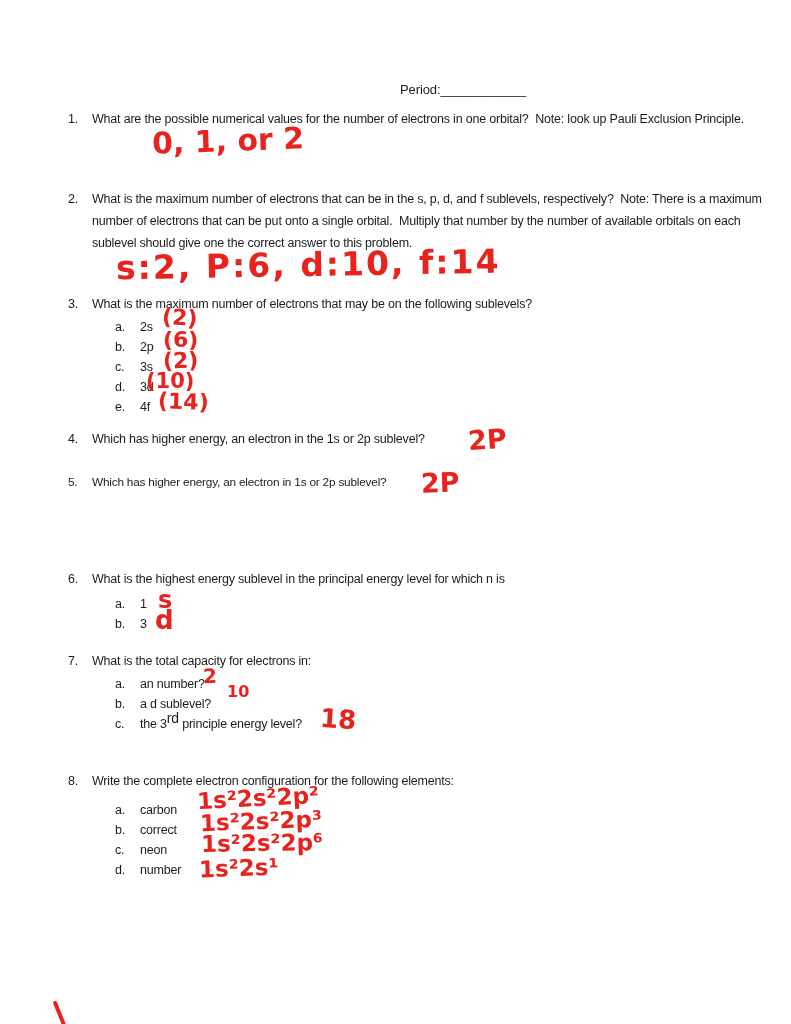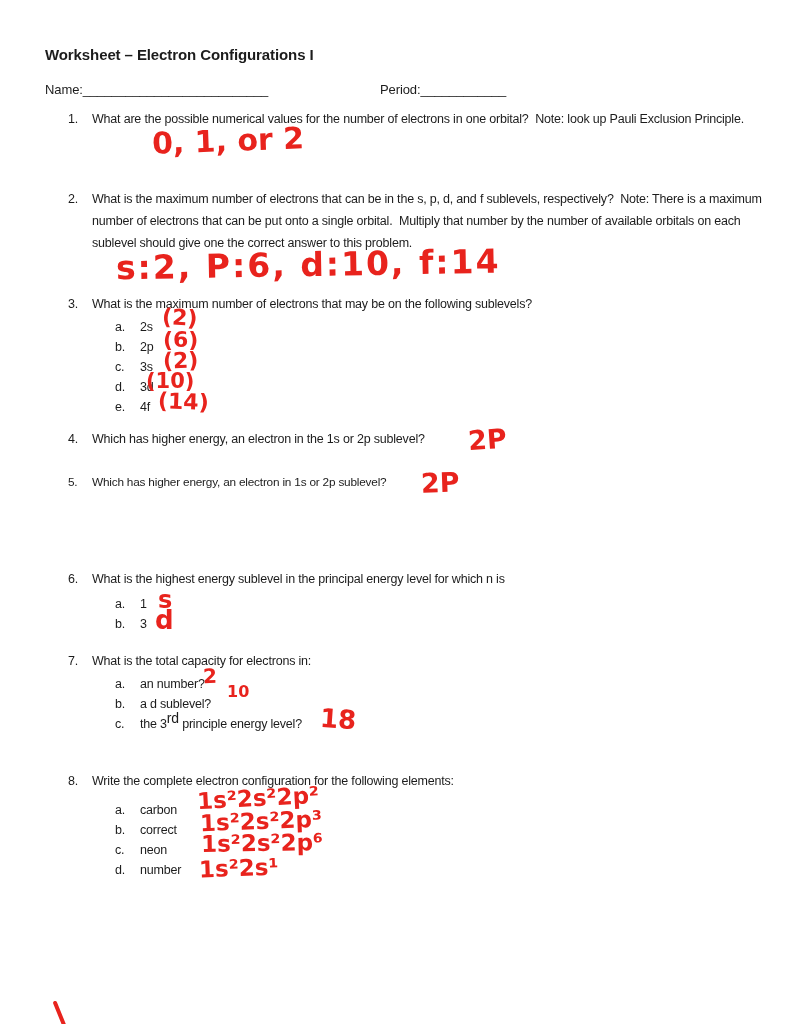--- a/index.html
+++ b/index.html
@@ -13,21 +13,21 @@
     overflow:hidden;
   }
   .title {
     position:absolute; left:45px; top:46px; margin:0;
     font-size:15px; font-weight:bold; letter-spacing:-0.1px;
   }
   .name-row {
     position:absolute; left:45px; top:82px; width:710px;
     font-size:13px; letter-spacing:-0.1px;
   }
-  .period-field { position:absolute; left:335px; top:0; }
+  .period-field { position:absolute; left:355px; top:0; }
   .q { position:absolute; left:68px; width:700px; font-size:12.5px; letter-spacing:-0.2px; line-height:22px; }
   .qhead { display:flex; }
   .qnum { width:24px; flex:none; }
   .qtext { width:672px; white-space:pre-wrap; }
   .qitems { padding-left:47px; margin-top:2px; }
   .qitem { display:flex; line-height:20px; }
   .ltr { width:25px; flex:none; }
   .q5 .qnum, .q5 .qtext { font-size:11.8px; }
   .q8 .qitems { margin-top:8px; }
   .q6 .qitems { margin-top:4px; }
@@ -46,24 +46,22 @@
     width:4px; height:30px; border-radius:2px;
     background:#e8231d; transform:rotate(-22deg);
     z-index:5;
   }
 </style>
 </head>
 <body>
 
 <div class="page">
 
-  <h1 class="title">Worksheet – Electron Configurations I</h1>
 
   <div class="name-row">
-    <span><span>Name:</span><span>__________________________</span></span>
     <span class="period-field"><span>Period:</span><span>____________</span></span>
   </div>
 
   <div class="q" style="top:108px">
     <div class="qhead">
       <span class="qnum">1.</span>
       <span class="qtext">What are the possible numerical values for the number of electrons in one orbital?  Note: look up Pauli Exclusion Principle.</span>
     </div>
   </div>
   <span class="ink" style="left:152px; top:126px; font-size:30px; transform:rotate(-2deg);">0, 1, or 2</span>

